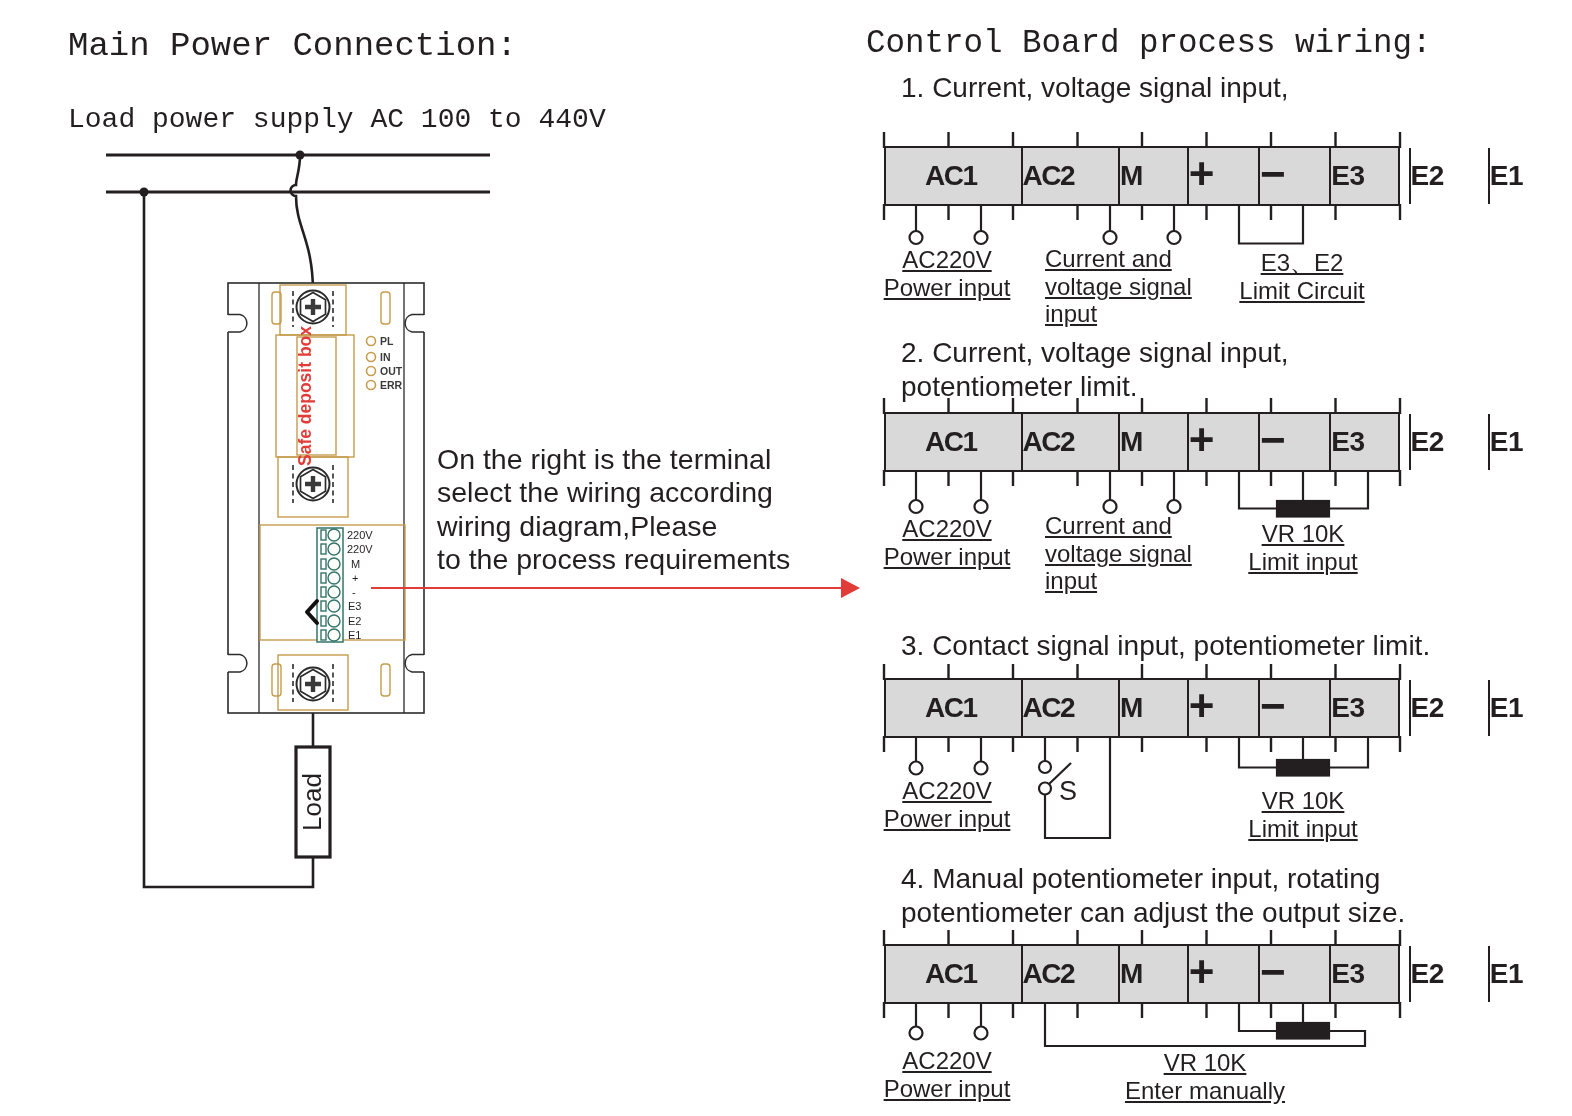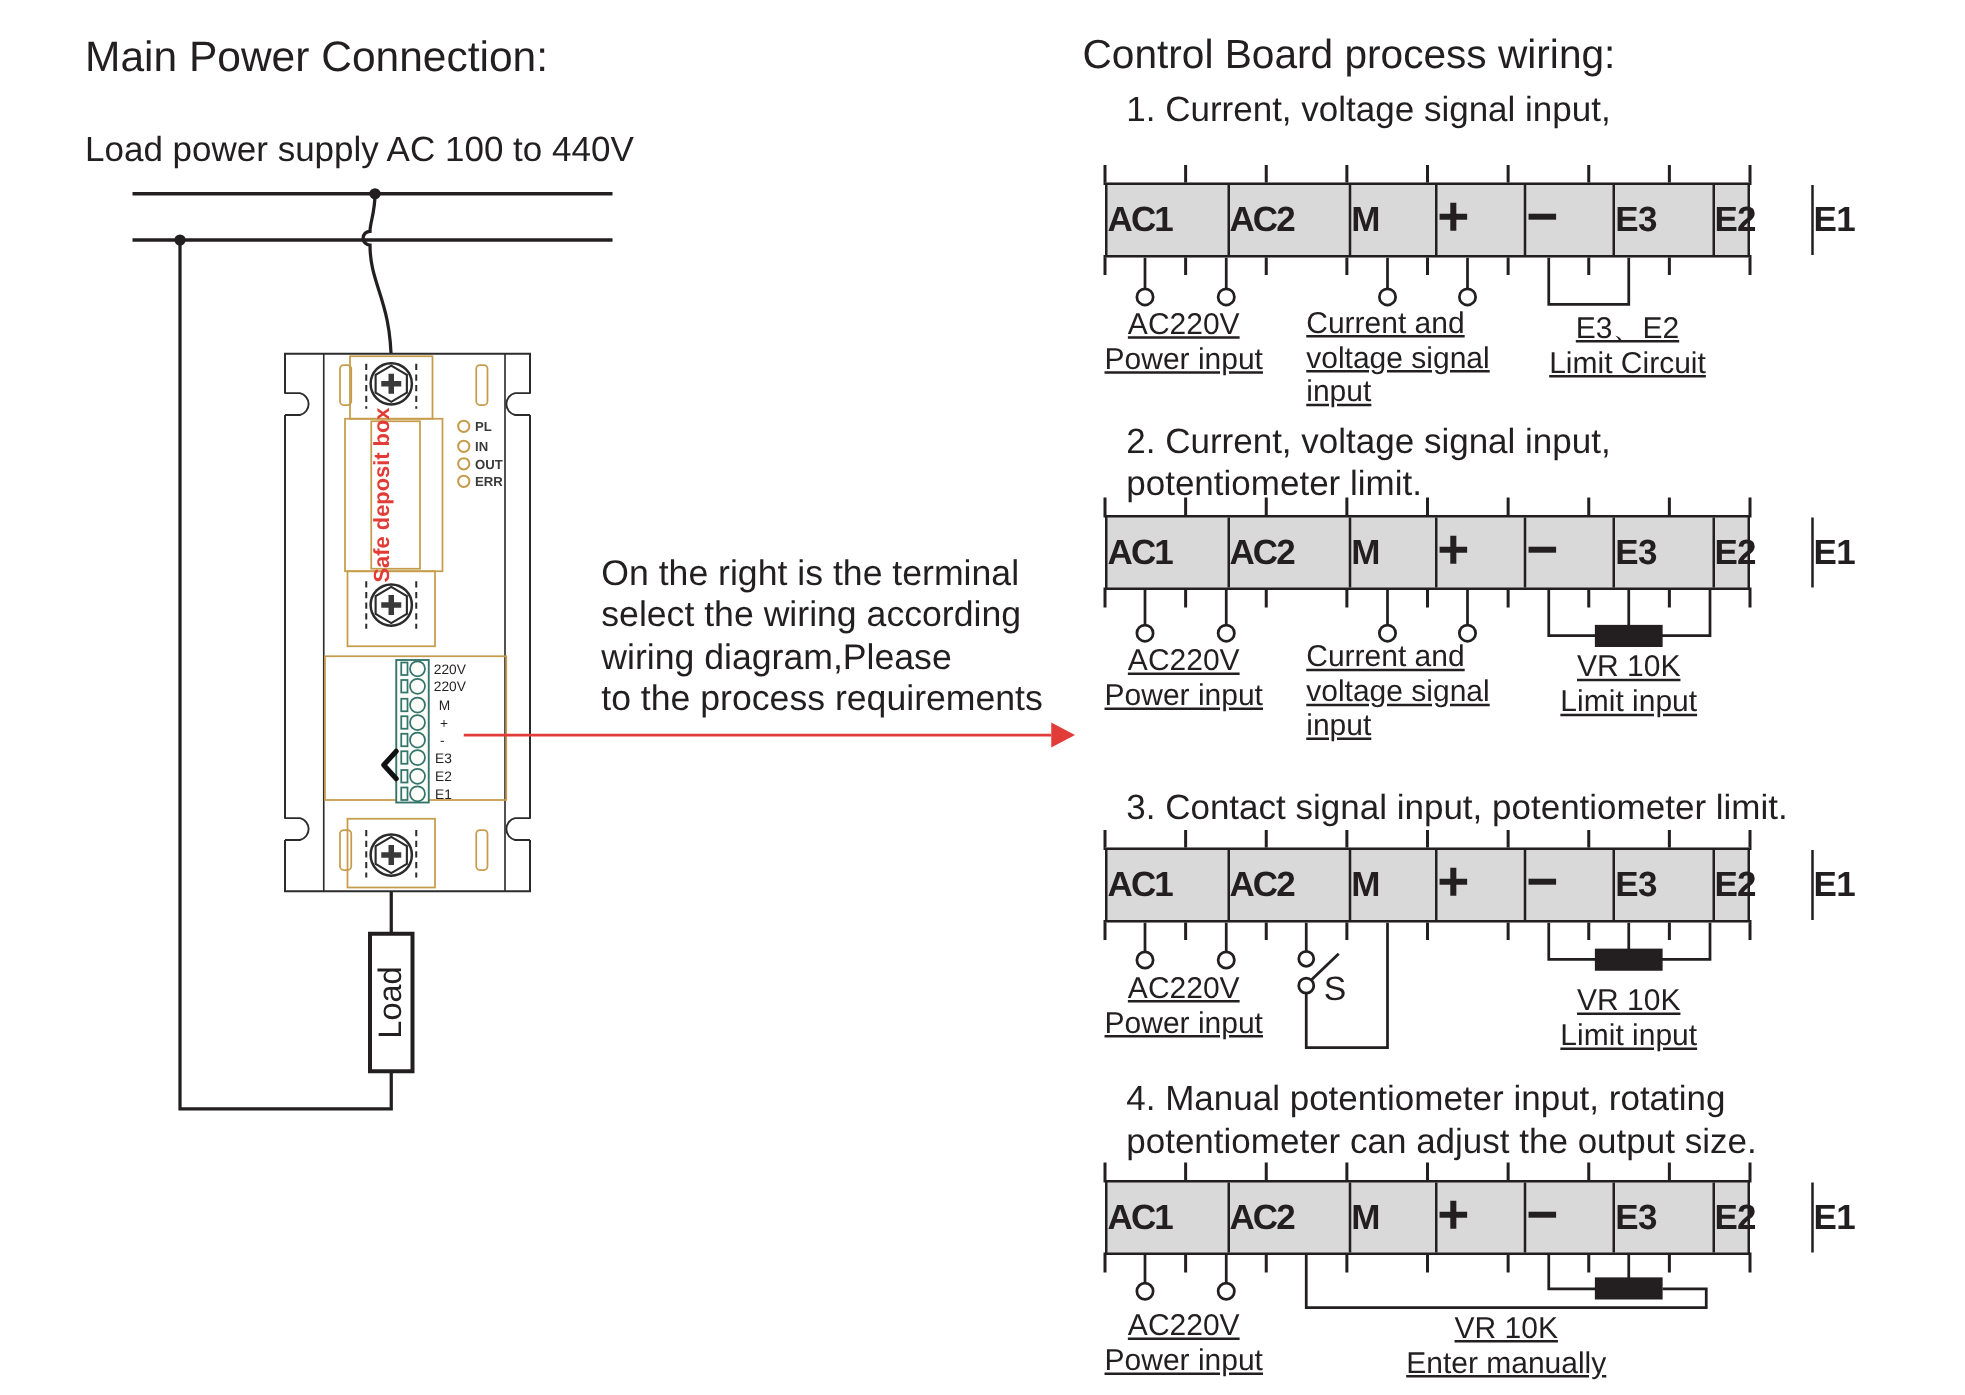--- a/index.html
+++ b/index.html
@@ -1,27 +1,27 @@
 <!DOCTYPE html>
 <html><head>
 <meta charset="utf-8">
 <style>
   html,body{margin:0;padding:0;background:#fff;}
   body{width:1572px;height:1116px;position:relative;overflow:hidden;
        font-family:"Liberation Sans",sans-serif;color:#231f20;}
   svg{font-family:"Liberation Sans",sans-serif;}
   #bg{position:absolute;left:0;top:0;z-index:0;}
-  .txt{position:absolute;z-index:2;white-space:nowrap;}
+  .txt{position:absolute;z-index:2;white-space:nowrap;font-family:Liberation Mono, monospace;}
   .main-title{font-size:34px;}
   .sub-title{font-size:28px;}
   .right-title{font-size:32.5px;}
   .sec-h{position:absolute;left:901px;font-size:28px;line-height:33.5px;z-index:2;white-space:nowrap;}
-  .note{position:absolute;left:437px;top:443px;font-size:28.5px;line-height:33.4px;z-index:2;white-space:nowrap;margin-left:44px;}
+  .note{position:absolute;left:437px;top:443px;font-size:28.5px;line-height:33.4px;z-index:2;white-space:nowrap;}
   .strip{position:absolute;left:884px;width:516px;height:60px;display:flex;
-         background:#d9d9d9;border:2.5px solid #231f20;box-sizing:border-box;z-index:1;}
+         background:#d9d9d9;border:2.5px solid #231f20;box-sizing:border-box;z-index:1;padding-left:39px;}
   .cell{flex:1;display:flex;align-items:center;justify-content:center;
         font-weight:bold;font-size:28px;letter-spacing:-0.5px;}
   .cell + .cell{border-left:2.5px solid #231f20;margin-left:44px;}
   .cell.ac{letter-spacing:-1.5px;}
   .cell.sign{font-size:44px;}
   .cell.sign span{margin-top:-4px;}
   .ann{position:absolute;font-size:24px;line-height:27.5px;text-align:center;z-index:2;white-space:nowrap;text-decoration:underline;}
   .ann.left{text-align:left;}
   .s-label{position:absolute;font-size:27px;z-index:2;}
 </style>

